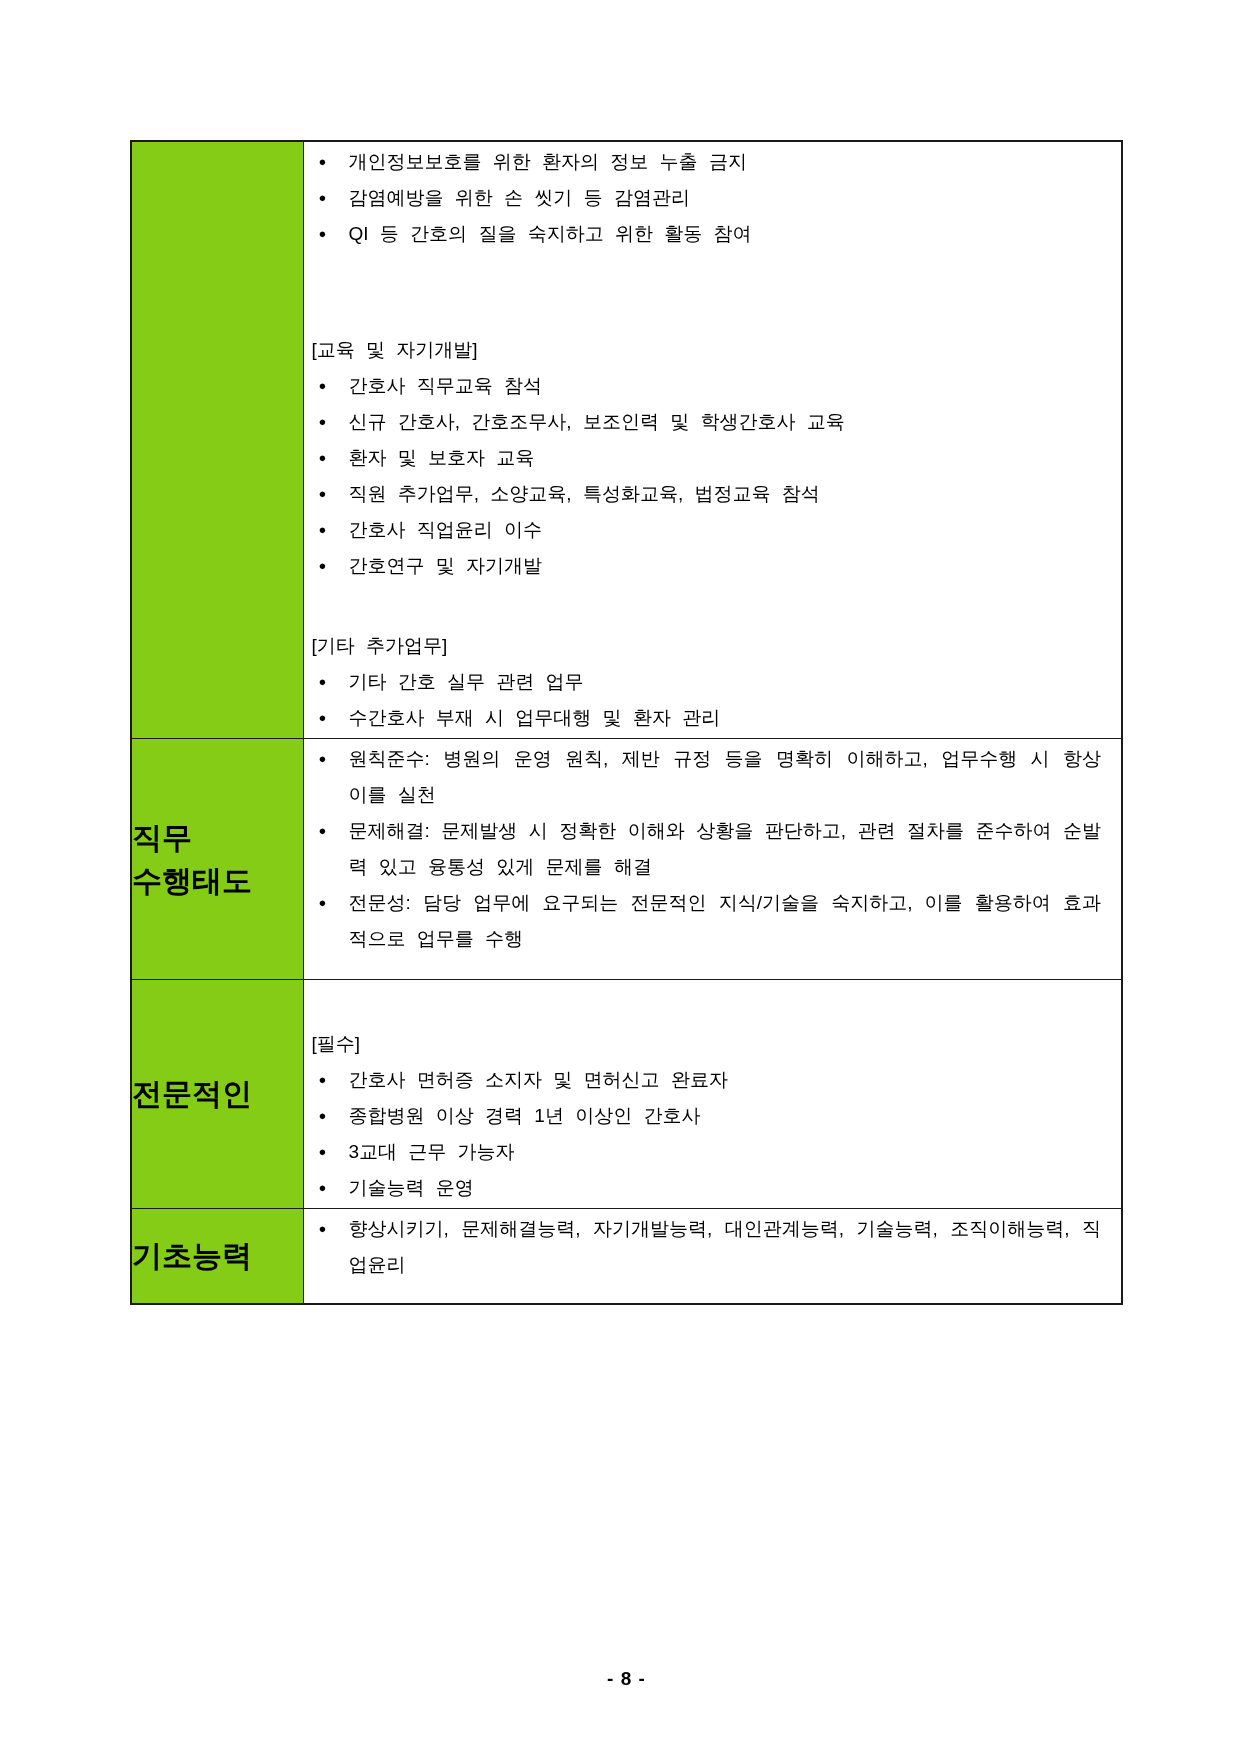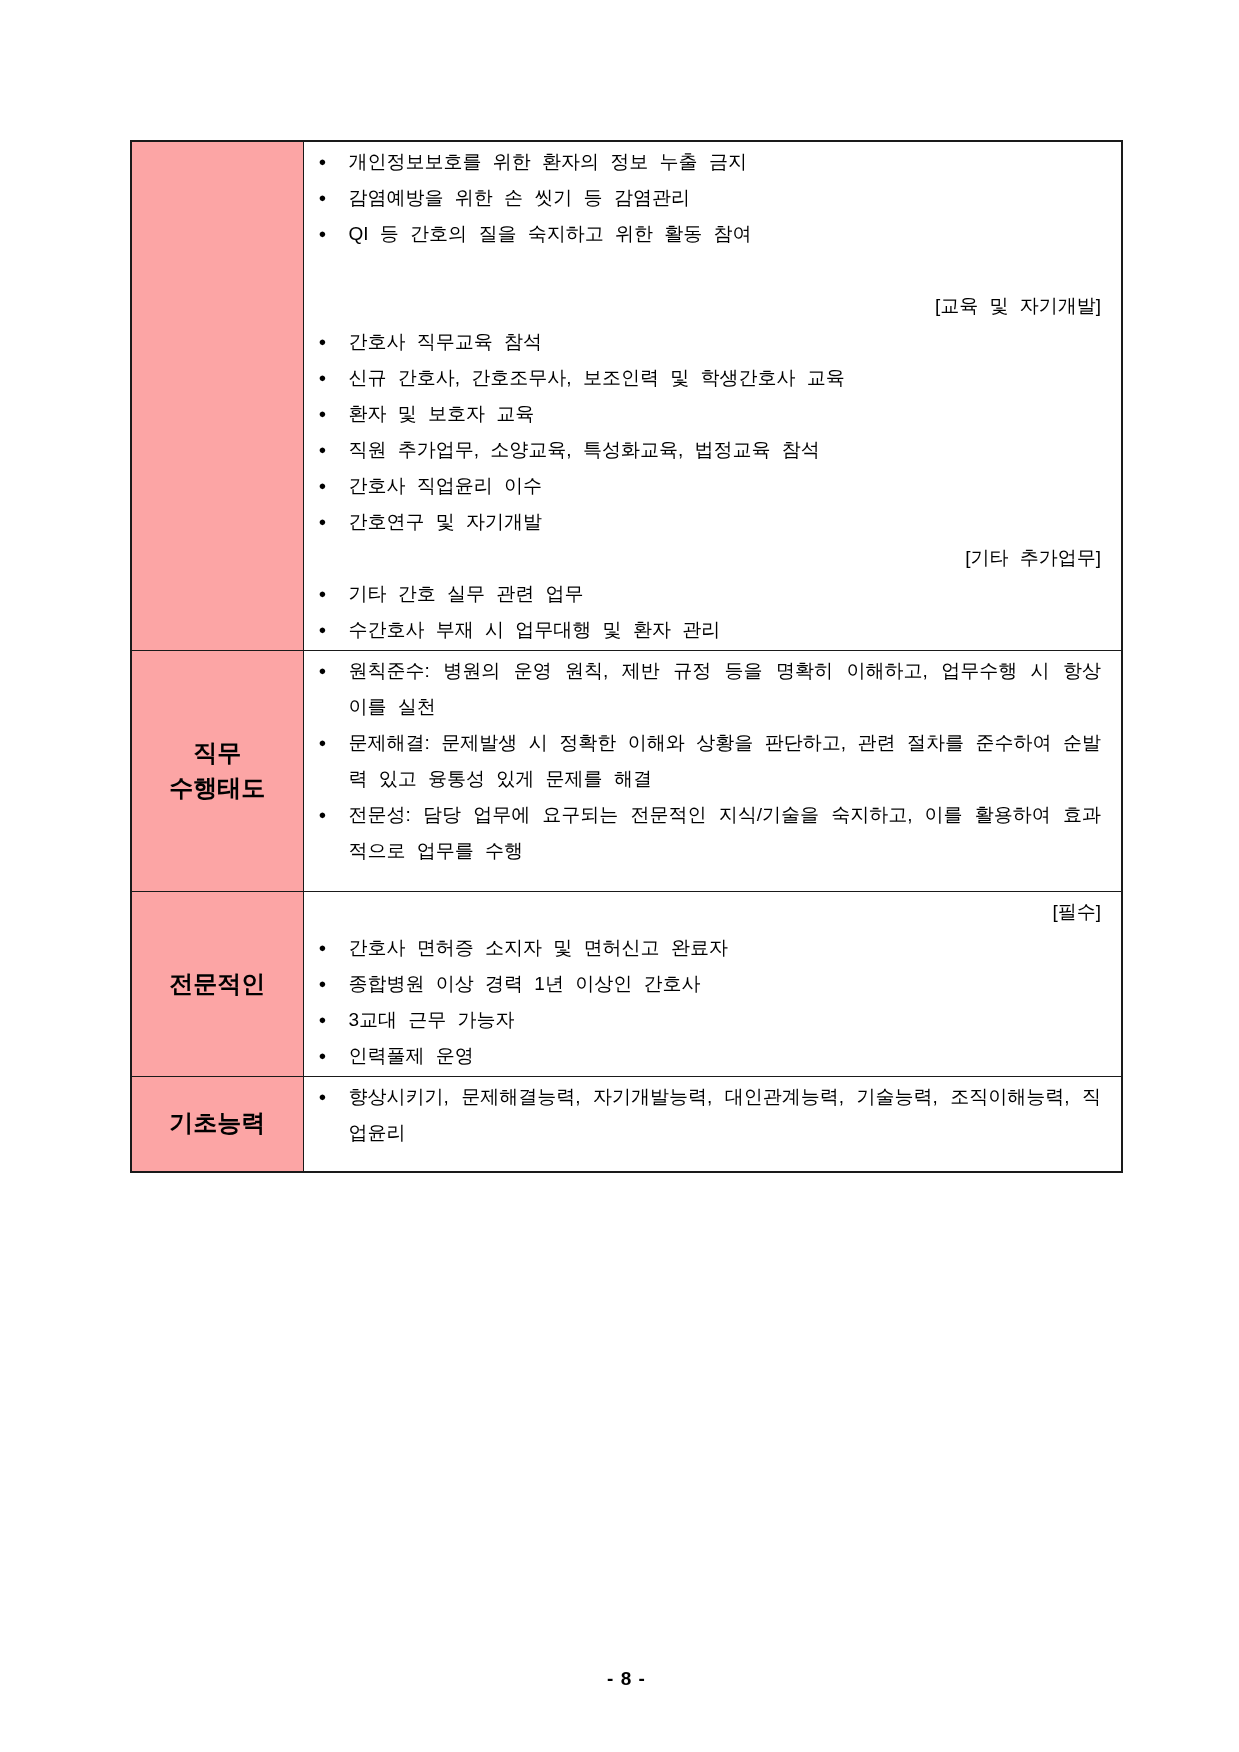--- a/index.html
+++ b/index.html
@@ -17,39 +17,38 @@
     border-collapse: collapse;
     table-layout: fixed;
     border: 2px solid #1a1a1a;
   }
   .job-table td {
     border: 1px solid #1a1a1a;
     vertical-align: top;
   }
   col.col-label { width: 172px; }
   td.label-cell {
-    background: #fca5a5;
-    text-align: center;
+    background: #84cc16;
     vertical-align: middle;
     font-weight: bold;
-    font-size: 24px;
+    font-size: 30px;
     line-height: 1.45;
     white-space: pre-line;
   }
   td.content-cell {
     padding: 2px 20px 2px 8px;
     font-size: 19px;
     line-height: 36px;
     word-spacing: 6px;
   }
   tr.row-0 { height: 505px; }
   tr.row-1 { height: 241px; }
   tr.row-2 { height: 178px; }
   tr.row-3 { height: 95px; }
-  .section-header { text-align: right; }
+  .section-header { text-align: left; margin-top: 44px; }
   .spacer-line { height: 36px; }
   .bullet-item { display: flex; padding-left: 7px; }
   .bullet {
     flex: 0 0 30px;
     width: 30px;
     font-size: 13px;
     line-height: 36px;
   }
   .bullet-text {
     flex: 1;
@@ -157,21 +156,21 @@
             <div class="bullet-item">
               <span class="bullet">●</span>
               <span class="bullet-text">종합병원 이상 경력 1년 이상인 간호사</span>
             </div>
             <div class="bullet-item">
               <span class="bullet">●</span>
               <span class="bullet-text">3교대 근무 가능자</span>
             </div>
             <div class="bullet-item">
               <span class="bullet">●</span>
-              <span class="bullet-text">인력풀제 운영</span>
+              <span class="bullet-text">기술능력 운영</span>
             </div>
           </td>
         </tr>
         <tr class="row-3">
           <td class="label-cell">기초능력</td>
           <td class="content-cell">
             <div class="bullet-item">
               <span class="bullet">●</span>
               <span class="bullet-text">향상시키기, 문제해결능력, 자기개발능력, 대인관계능력, 기술능력, 조직이해능력, 직업윤리</span>
             </div>

